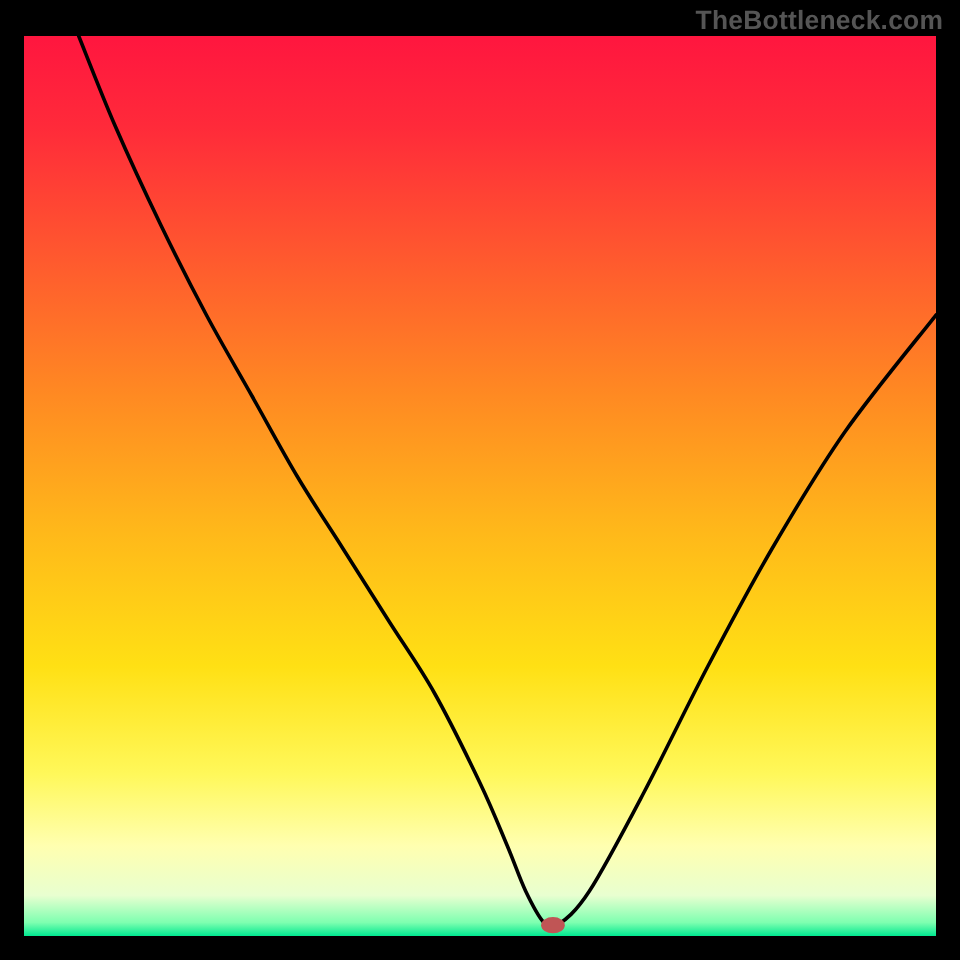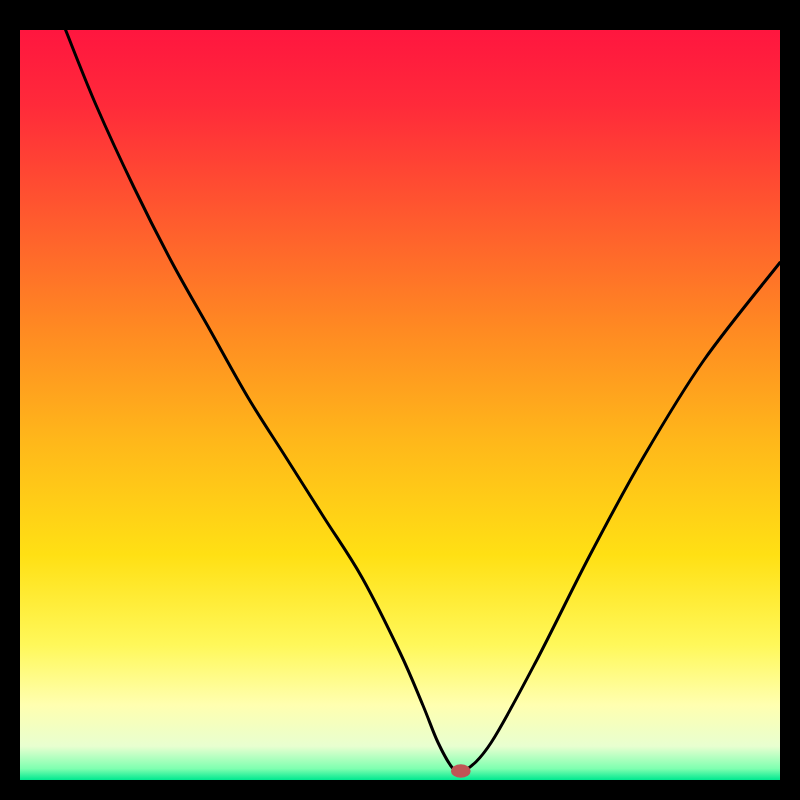--- a/index.html
+++ b/index.html
@@ -33,20 +33,21 @@
     top: 30px;
     width: 760px;
     height: 750px;
   }
   svg { display: block; }
 </style>
 </head>
 <body>
 
 <div class="outer">
+  <div class="watermark">TheBottleneck.com</div>
   <div class="plot">
     <svg id="chart-svg" width="760" height="750" viewBox="0 0 760 750" preserveAspectRatio="none">
       <defs>
         <linearGradient id="bg-grad" x1="0" y1="0" x2="0" y2="1">
             <stop offset="0%" stop-color="#ff163f"></stop>
             <stop offset="10%" stop-color="#ff2a3a"></stop>
             <stop offset="25%" stop-color="#ff5a2e"></stop>
             <stop offset="40%" stop-color="#ff8a22"></stop>
             <stop offset="55.00000000000001%" stop-color="#ffb81a"></stop>
             <stop offset="70%" stop-color="#ffe014"></stop>

